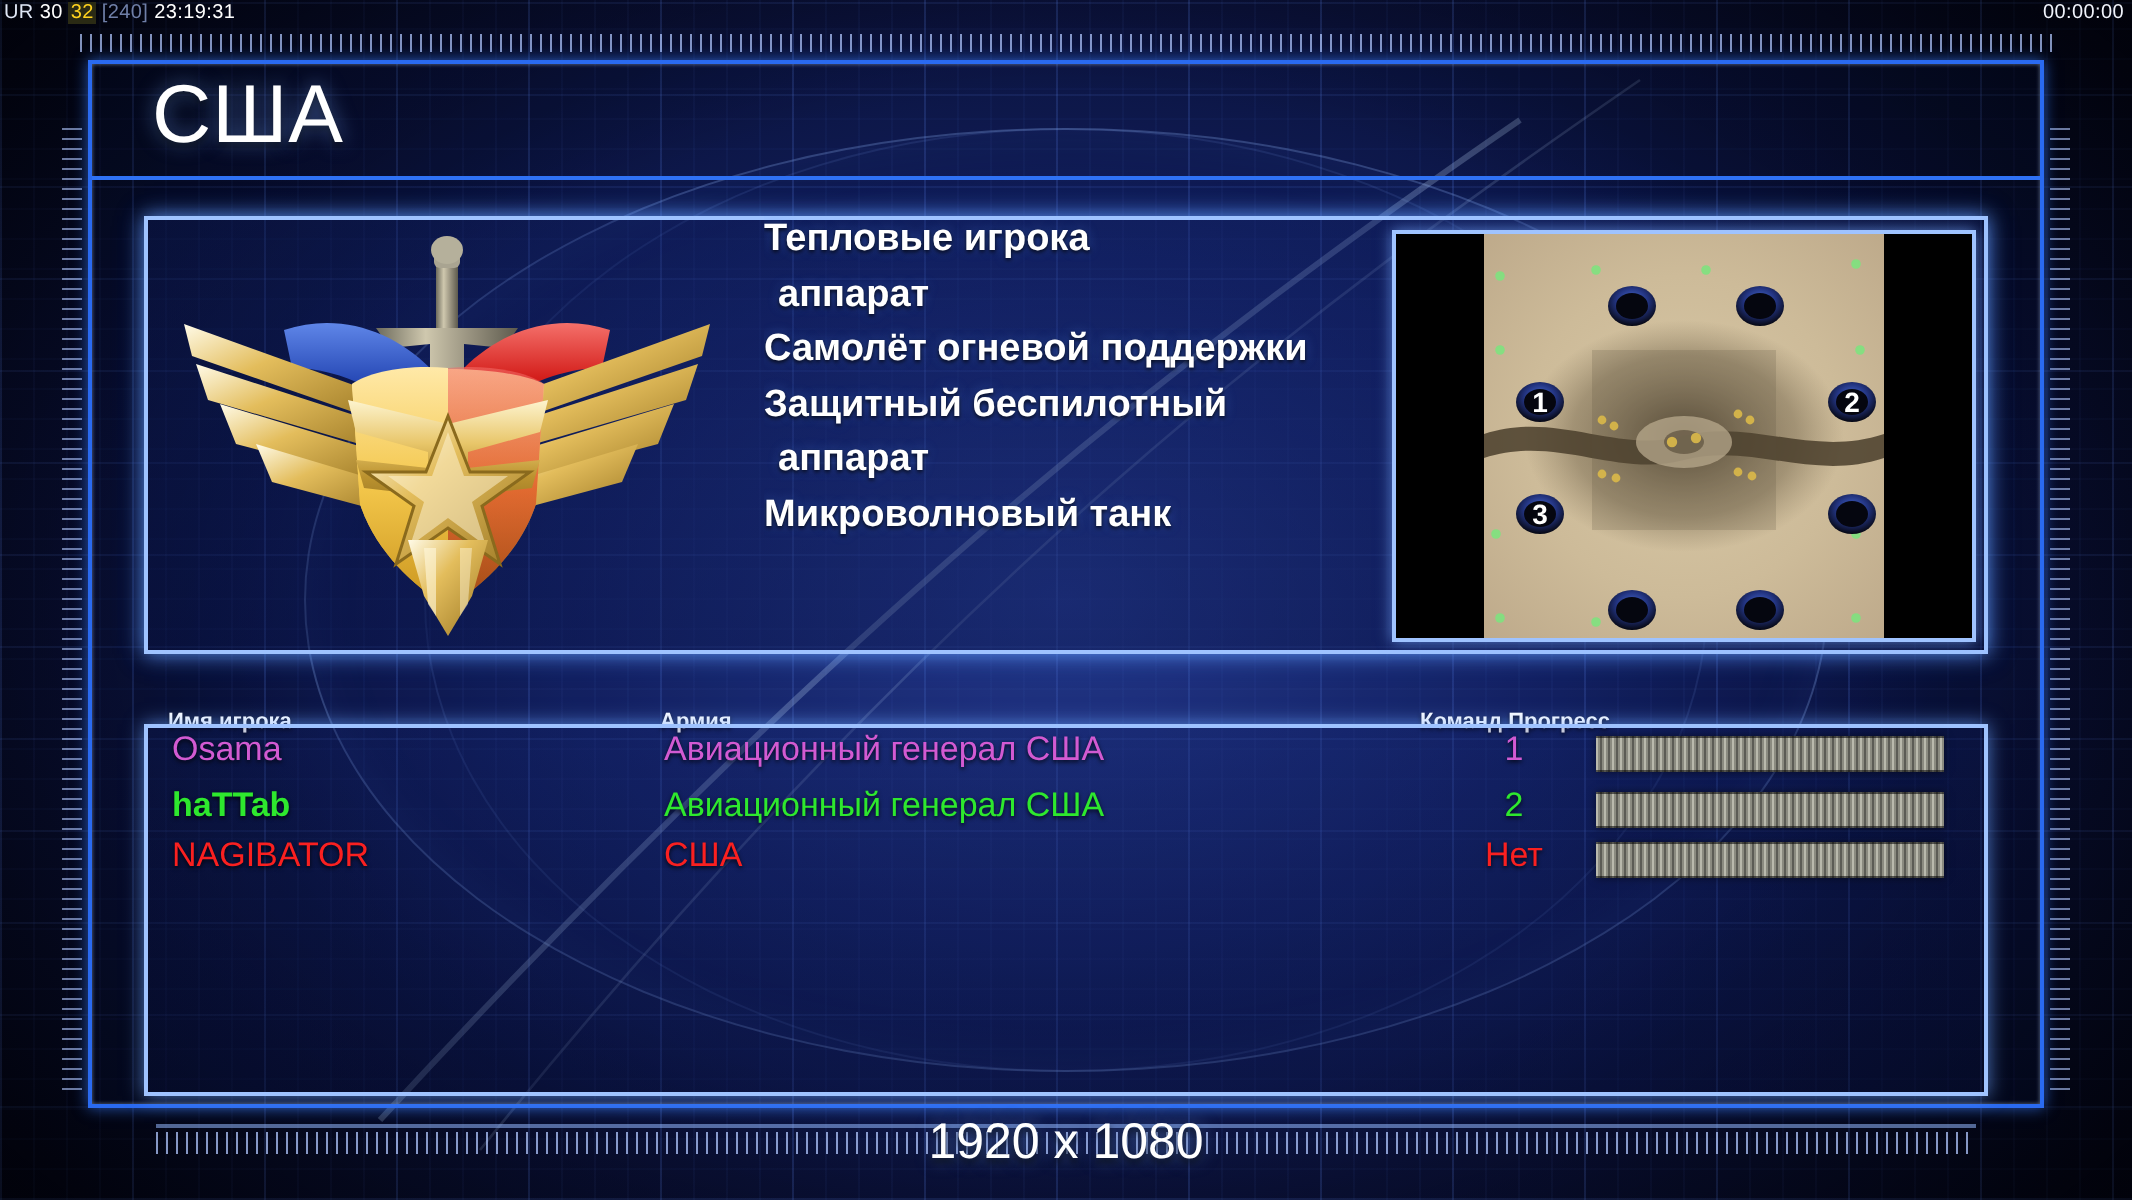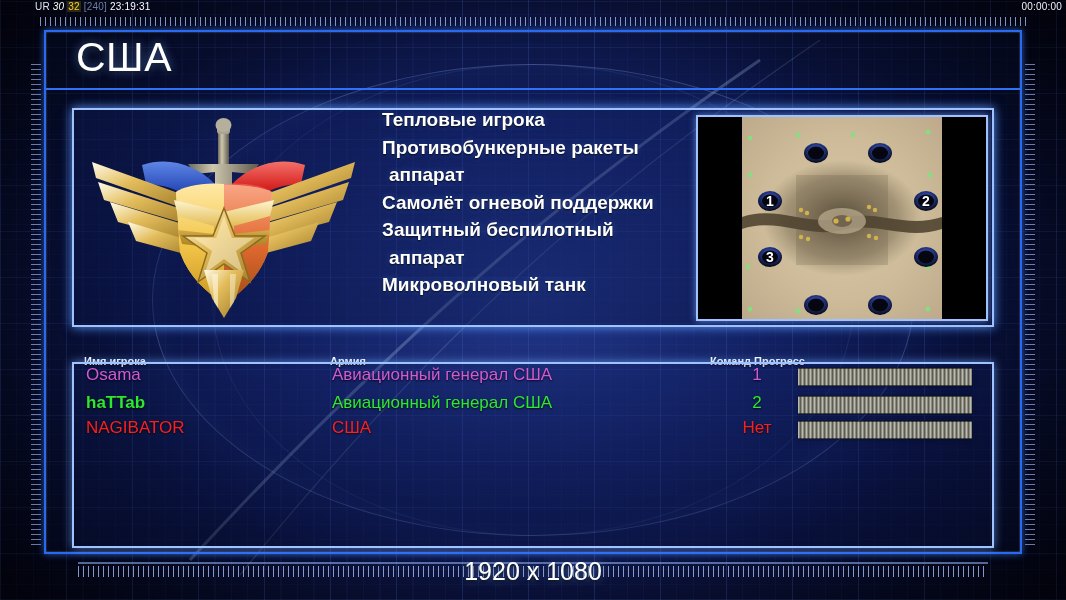--- a/index.html
+++ b/index.html
@@ -65,22 +65,22 @@
   .ruler.bottomline{left:78px;right:78px;bottom:36px;height:2px;background:rgba(150,185,255,.55);}
 
   
   #topbar{
     position:absolute;left:0;top:0;width:100%;height:13px;
     font-family:"Liberation Sans", sans-serif;font-size:10px;line-height:13px;
     color:#e9eef8;letter-spacing:.2px;z-index:40;
   }
   #topbar .left{position:absolute;left:2px;top:0;white-space:nowrap;}
   #topbar .right{position:absolute;right:4px;top:0;white-space:nowrap;color:#f0f3fb;}
-  #topbar .t-ur{color:#dfe6f5;margin-left:33px;}
-  #topbar .t-n1{color:#fefefe;font-style:italic;}
+  #topbar .t-ur{color:#dfe6f5;}
+  #topbar .t-n1{color:#fefefe;}
   #topbar .t-hl{color:#ffd21e;background:#2a2a14;padding:0 1px;}
   #topbar .t-br{color:#6f7fa8;}
   #topbar .t-clock{color:#ffffff;}
 
   
   #frame{
     position:absolute;left:44px;top:30px;right:44px;bottom:46px;
     border:2px solid #2a6af0;
     box-shadow:0 0 7px rgba(55,125,255,.65), 0 0 2px rgba(190,215,255,.5) inset;
     background:rgba(10,22,76,.12);
@@ -290,21 +290,20 @@
         <path d="M140,104 L148,126 L170,126 L152,139 L159,161 L140,147 L121,161 L128,139 L110,126 L132,126 Z" fill="#fff6d8" opacity=".5"></path>
 
         <path d="M120,158 L160,158 L152,186 L140,206 L128,186 Z" fill="url(#gold2)"></path>
         <path d="M128,162 L134,162 L134,196 L130,190 Z" fill="#fff8dd" opacity=".6"></path>
         <path d="M146,162 L152,162 L150,190 L146,196 Z" fill="#fff8dd" opacity=".45"></path>
       </svg>
     </div>
 
     <div id="unitlist">
         <div class="u">Тепловые игрока</div>
-        <div class="u">Противобункерные ракеты</div>
         <div class="u cont">аппарат</div>
         <div class="u">Самолёт огневой поддержки</div>
         <div class="u">Защитный беспилотный</div>
         <div class="u cont">аппарат</div>
         <div class="u">Микроволновый танк</div>
       </div>
 
     <div id="mapbox">
       <svg viewBox="0 0 288 202">
         <defs>

